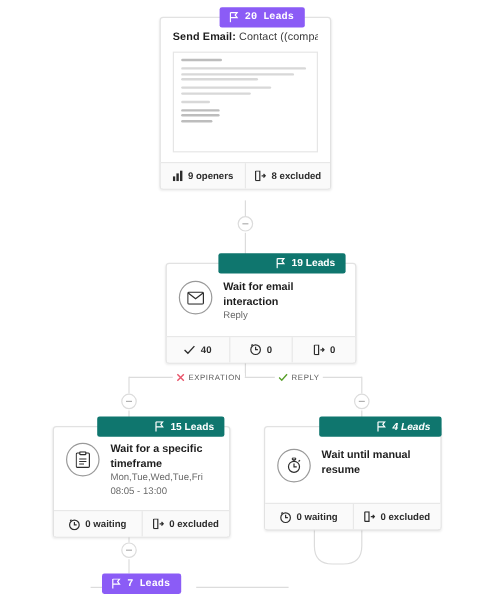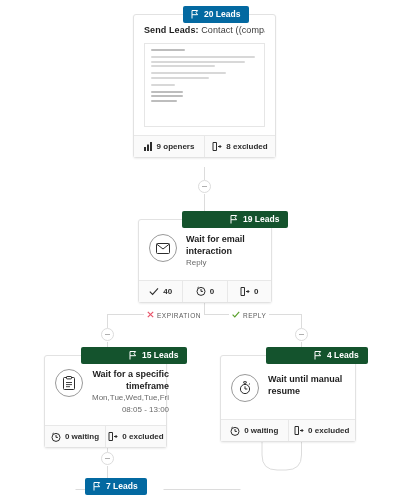--- a/index.html
+++ b/index.html
@@ -52,22 +52,22 @@
     align-items: center;
     gap: 5px;
     padding: 3px 9px 4px 8px;
     border-radius: 2px;
     font-size: 8.5px;
     font-weight: bold;
     color: #ffffff;
     white-space: nowrap;
     z-index: 6;
   }
-  .badge.blue { background: #0369a1; }
-  .badge.dark { background: #14532d; padding-left: 48px; }
+  .badge.blue { background: #8b5cf6; font-family: Liberation Mono, monospace; }
+  .badge.dark { background: #0f766e; padding-left: 48px; }
   .badge .flag { display: inline-flex; }
 
   
   .email-title {
     font-size: 9px;
     color: #3a3a3a;
     letter-spacing: .1px;
     margin-bottom: 8px;
     white-space: nowrap;
     overflow: hidden;
@@ -166,21 +166,21 @@
       <svg width="8" height="9" viewBox="0 0 8 9">
           <path d="M1 0.5 V8.5 M1 0.5 H6.6 L5 2.6 L6.6 4.7 H1" stroke="#ffffff" stroke-width="1" fill="none"></path>
         </svg>
     </span>
     <span>20 Leads</span>
   </div>
 
   <div class="card" style="left:133px; top:14px; width:143px;">
     <div class="card-body">
       <div class="email-title">
-        <b>Send Leads:</b><span> Contact ((companyn...</span>
+        <b>Send Email:</b><span> Contact ((companyn...</span>
       </div>
       <div class="email-preview">
         <div class="ln dk" style="width:32%"></div>
         <div class="ln sp" style="width:97%"></div>
         <div class="ln" style="width:88%"></div>
         <div class="ln" style="width:60%"></div>
         <div class="ln sp" style="width:70%"></div>
         <div class="ln" style="width:54%"></div>
         <div class="ln sp" style="width:22%"></div>
         <div class="ln dk sp" style="width:30%"></div>
@@ -215,21 +215,21 @@
 
   <div class="badge dark" style="left:182px; top:211px;">
     <span class="flag">
       <svg width="8" height="9" viewBox="0 0 8 9">
           <path d="M1 0.5 V8.5 M1 0.5 H6.6 L5 2.6 L6.6 4.7 H1" stroke="#ffffff" stroke-width="1" fill="none"></path>
         </svg>
     </span>
     <span>19 Leads</span>
   </div>
 
-  <div class="card" style="left:138px; top:219px; width:134px;">
+  <div class="card" style="left:138px; top:219px; width:159px;">
     <div class="card-body" style="padding:13px 10px 11px 10px;">
       <div class="step-row">
         <div class="step-icon">
           <svg width="14" height="11" viewBox="0 0 14 11">
               <rect x="0.5" y="0.5" width="13" height="10" rx="1" stroke="#2d2d2d" stroke-width="1" fill="none"></rect>
               <path d="M0.8 1.2 L7 6 L13.2 1.2" stroke="#2d2d2d" stroke-width="1" fill="none"></path>
             </svg>
         </div>
         <div class="step-txt">
           <div class="step-title">Wait for email interaction</div>
@@ -291,21 +291,21 @@
 
   <div class="badge dark" style="left:81px; top:347px;">
     <span class="flag">
       <svg width="8" height="9" viewBox="0 0 8 9">
           <path d="M1 0.5 V8.5 M1 0.5 H6.6 L5 2.6 L6.6 4.7 H1" stroke="#ffffff" stroke-width="1" fill="none"></path>
         </svg>
     </span>
     <span>15 Leads</span>
   </div>
 
-  <div class="card" style="left:44px; top:355px; width:123px;text-align:right;">
+  <div class="card" style="left:44px; top:355px; width:148px;">
     <div class="card-body" style="padding:12px 10px 10px 10px;">
       <div class="step-row">
         <div class="step-icon">
           <svg width="12" height="14" viewBox="0 0 12 14">
               <rect x="0.5" y="1.5" width="11" height="12" rx="1" stroke="#2d2d2d" stroke-width="1" fill="none"></rect>
               <rect x="3.5" y="0.5" width="5" height="2.4" rx="0.6" stroke="#2d2d2d" stroke-width="1" fill="#fff"></rect>
               <path d="M3 6.5 H9 M3 8.6 H9 M3 10.7 H7" stroke="#2d2d2d" stroke-width="0.9"></path>
             </svg>
         </div>
         <div class="step-txt">
@@ -331,30 +331,30 @@
           <svg width="10" height="9" viewBox="0 0 10 9">
               <path d="M1 0.5 V8.5 M1 0.5 H4.5 V8.5 H1" stroke="#2d2d2d" stroke-width="1" fill="none"></path>
               <path d="M6 4.5 H9 M7.6 3 L9 4.5 L7.6 6" stroke="#2d2d2d" stroke-width="1" fill="none"></path>
             </svg>
         </span>
         <span>0 excluded</span>
       </div>
     </div>
   </div>
 
-  <div class="badge dark" style="left:266px; top:347px;">
+  <div class="badge dark" style="left:266px; top:347px;font-style:italic;">
     <span class="flag">
       <svg width="8" height="9" viewBox="0 0 8 9">
           <path d="M1 0.5 V8.5 M1 0.5 H6.6 L5 2.6 L6.6 4.7 H1" stroke="#ffffff" stroke-width="1" fill="none"></path>
         </svg>
     </span>
     <span>4 Leads</span>
   </div>
 
-  <div class="card" style="left:220px; top:355px; width:136px;">
+  <div class="card" style="left:220px; top:355px; width:148px;">
     <div class="card-body" style="padding:17px 10px 17px 10px;">
       <div class="step-row">
         <div class="step-icon">
           <svg width="14" height="14" viewBox="0 0 14 14">
               <circle cx="7" cy="8" r="4.6" stroke="#2d2d2d" stroke-width="1" fill="none"></circle>
               <path d="M7 5.3 V8 H9.3" stroke="#2d2d2d" stroke-width="1" fill="none"></path>
               <rect x="5.6" y="0.6" width="2.8" height="1.6" rx="0.5" stroke="#2d2d2d" stroke-width="0.9" fill="none"></rect>
               <path d="M7 2.2 V3.4" stroke="#2d2d2d" stroke-width="1"></path>
               <path d="M10.8 3.6 L12 2.5" stroke="#2d2d2d" stroke-width="1"></path>
             </svg>

